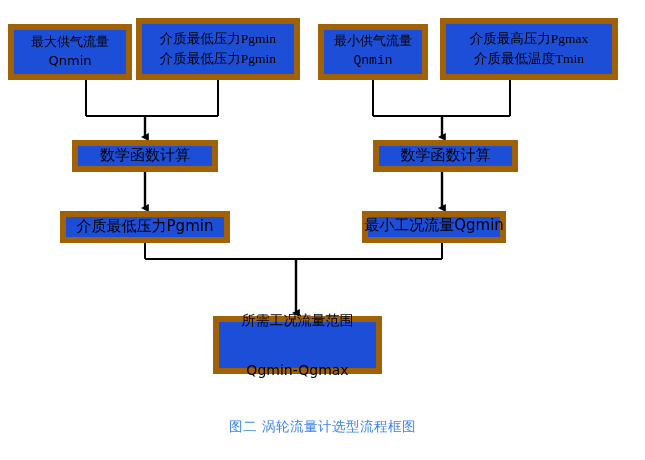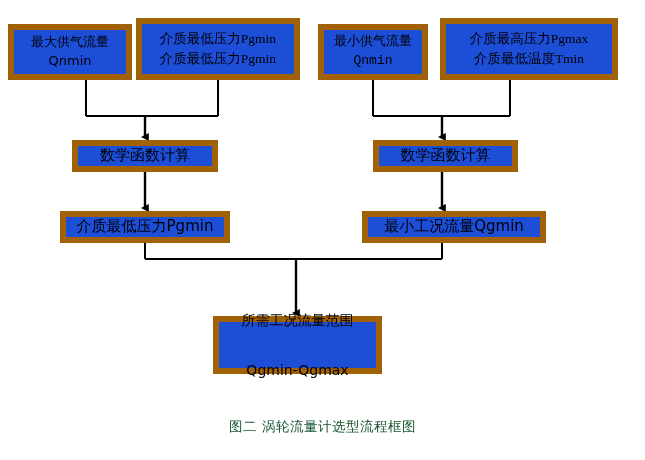--- a/index.html
+++ b/index.html
@@ -46,21 +46,21 @@
     height: 460px;
     pointer-events: none;
   }
   .caption {
     position: absolute;
     left: 0;
     top: 418px;
     width: 645px;
     text-align: center;
     font-size: 13.5px;
-    color: #14532d;
+    color: #3b82f6;
     letter-spacing: 0.5px;
     font-family: "DejaVu Sans", "Liberation Sans", sans-serif;
   }
 </style>
 </head>
 <body>
 
 <div id="canvas">
 
   <svg class="wires" viewBox="0 0 645 460" xmlns="http://www.w3.org/2000/svg">
@@ -125,21 +125,21 @@
   </div>
 
   <div class="node sz-c" style="left:373px; top:140px; width:145px; height:32px;">
     <span class="ln">数学函数计算</span>
   </div>
 
   <div class="node sz-c" style="left:60px; top:211px; width:170px; height:32px;">
     <span class="ln">介质最低压力Pgmin</span>
   </div>
 
-  <div class="node sz-c" style="left:362px; top:211px; width:184px; height:32px;">
+  <div class="node sz-c" style="left:362px; top:211px; width:144px; height:32px;justify-content:flex-end;">
     <span class="ln">最小工况流量Qgmin</span>
   </div>
 
   <div class="node sz-d" style="left:213px; top:316px; width:169px; height:58px;">
     <span class="ln">所需工况流量范围</span>
     <span class="ln">Qgmin-Qgmax</span>
   </div>
 
   <div class="caption">图二  涡轮流量计选型流程框图</div>
 

